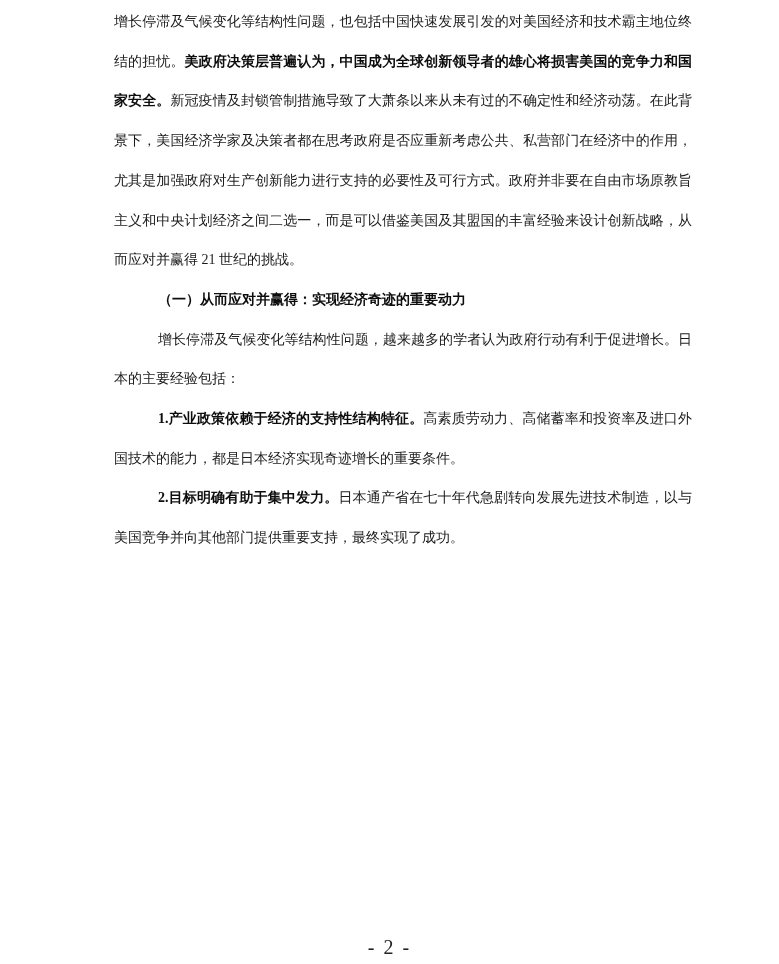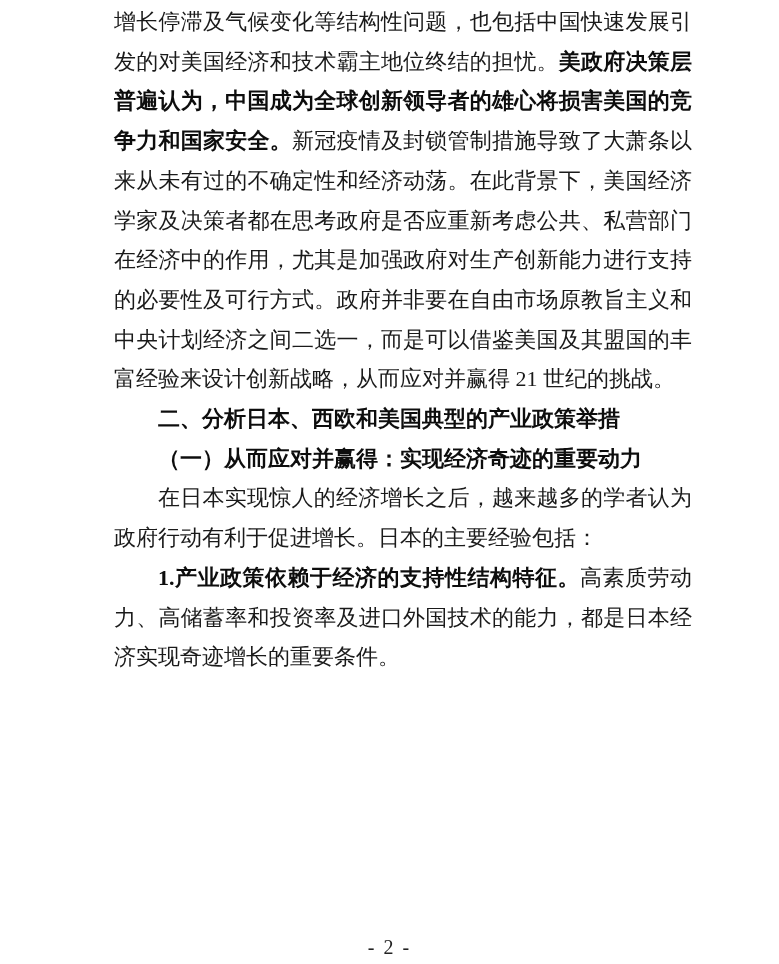--- a/index.html
+++ b/index.html
@@ -14,21 +14,21 @@
     background: #ffffff;
     overflow: hidden;
     font-family: "Liberation Serif", "DejaVu Serif", serif;
     color: #1a1a1a;
   }
   .text-body {
     position: absolute;
     left: 114px;
     top: 2px;
     width: 578px;
-    font-size: 22px;
+    font-size: 14px;
     line-height: 39.7px;
     text-align: justify;
     text-justify: inter-ideograph;
   }
   .para {
     margin: 0;
     padding: 0;
     text-indent: 44px;
   }
   .para.first {
@@ -55,26 +55,26 @@
   }
 </style>
 </head>
 <body>
 
 <div class="page">
   <div class="text-body">
 
     <p class="para first"><span>增长停滞及气候变化等结构性问题，也包括中国快速发展引发的对美国经济和技术霸主地位终结的担忧。</span><span class="b">美政府决策层普遍认为，中国成为全球创新领导者的雄心将损害美国的竞争力和国家安全。</span><span>新冠疫情及封锁管制措施导致了大萧条以来从未有过的不确定性和经济动荡。在此背景下，美国经济学家及决策者都在思考政府是否应重新考虑公共、私营部门在经济中的作用，尤其是加强政府对生产创新能力进行支持的必要性及可行方式。政府并非要在自由市场原教旨主义和中央计划经济之间二选一，而是可以借鉴美国及其盟国的丰富经验来设计创新战略，从而应对并赢得 21 世纪的挑战。</span></p>
 
-    <p class="para heading">二、分析日本、西欧和美国典型的产业政策举措</p>
 
     <p class="para heading">（一）从而应对并赢得：实现经济奇迹的重要动力</p>
 
-    <p class="para">在日本实现惊人的经济增长之后，越来越多的学者认为政府行动有利于促进增长。日本的主要经验包括：</p>
+    <p class="para">增长停滞及气候变化等结构性问题，越来越多的学者认为政府行动有利于促进增长。日本的主要经验包括：</p>
 
     <p class="para"><span class="b">1.产业政策依赖于经济的支持性结构特征。</span><span>高素质劳动力、高储蓄率和投资率及进口外国技术的能力，都是日本经济实现奇迹增长的重要条件。</span></p>
 
+    <p class="para"><span class="b">2.目标明确有助于集中发力。</span><span>日本通产省在七十年代急剧转向发展先进技术制造，以与美国竞争并向其他部门提供重要支持，最终实现了成功。</span></p>
 
 
   </div>
 
   <div class="footer">- 2 -</div>
 </div>
 
 </body></html>

